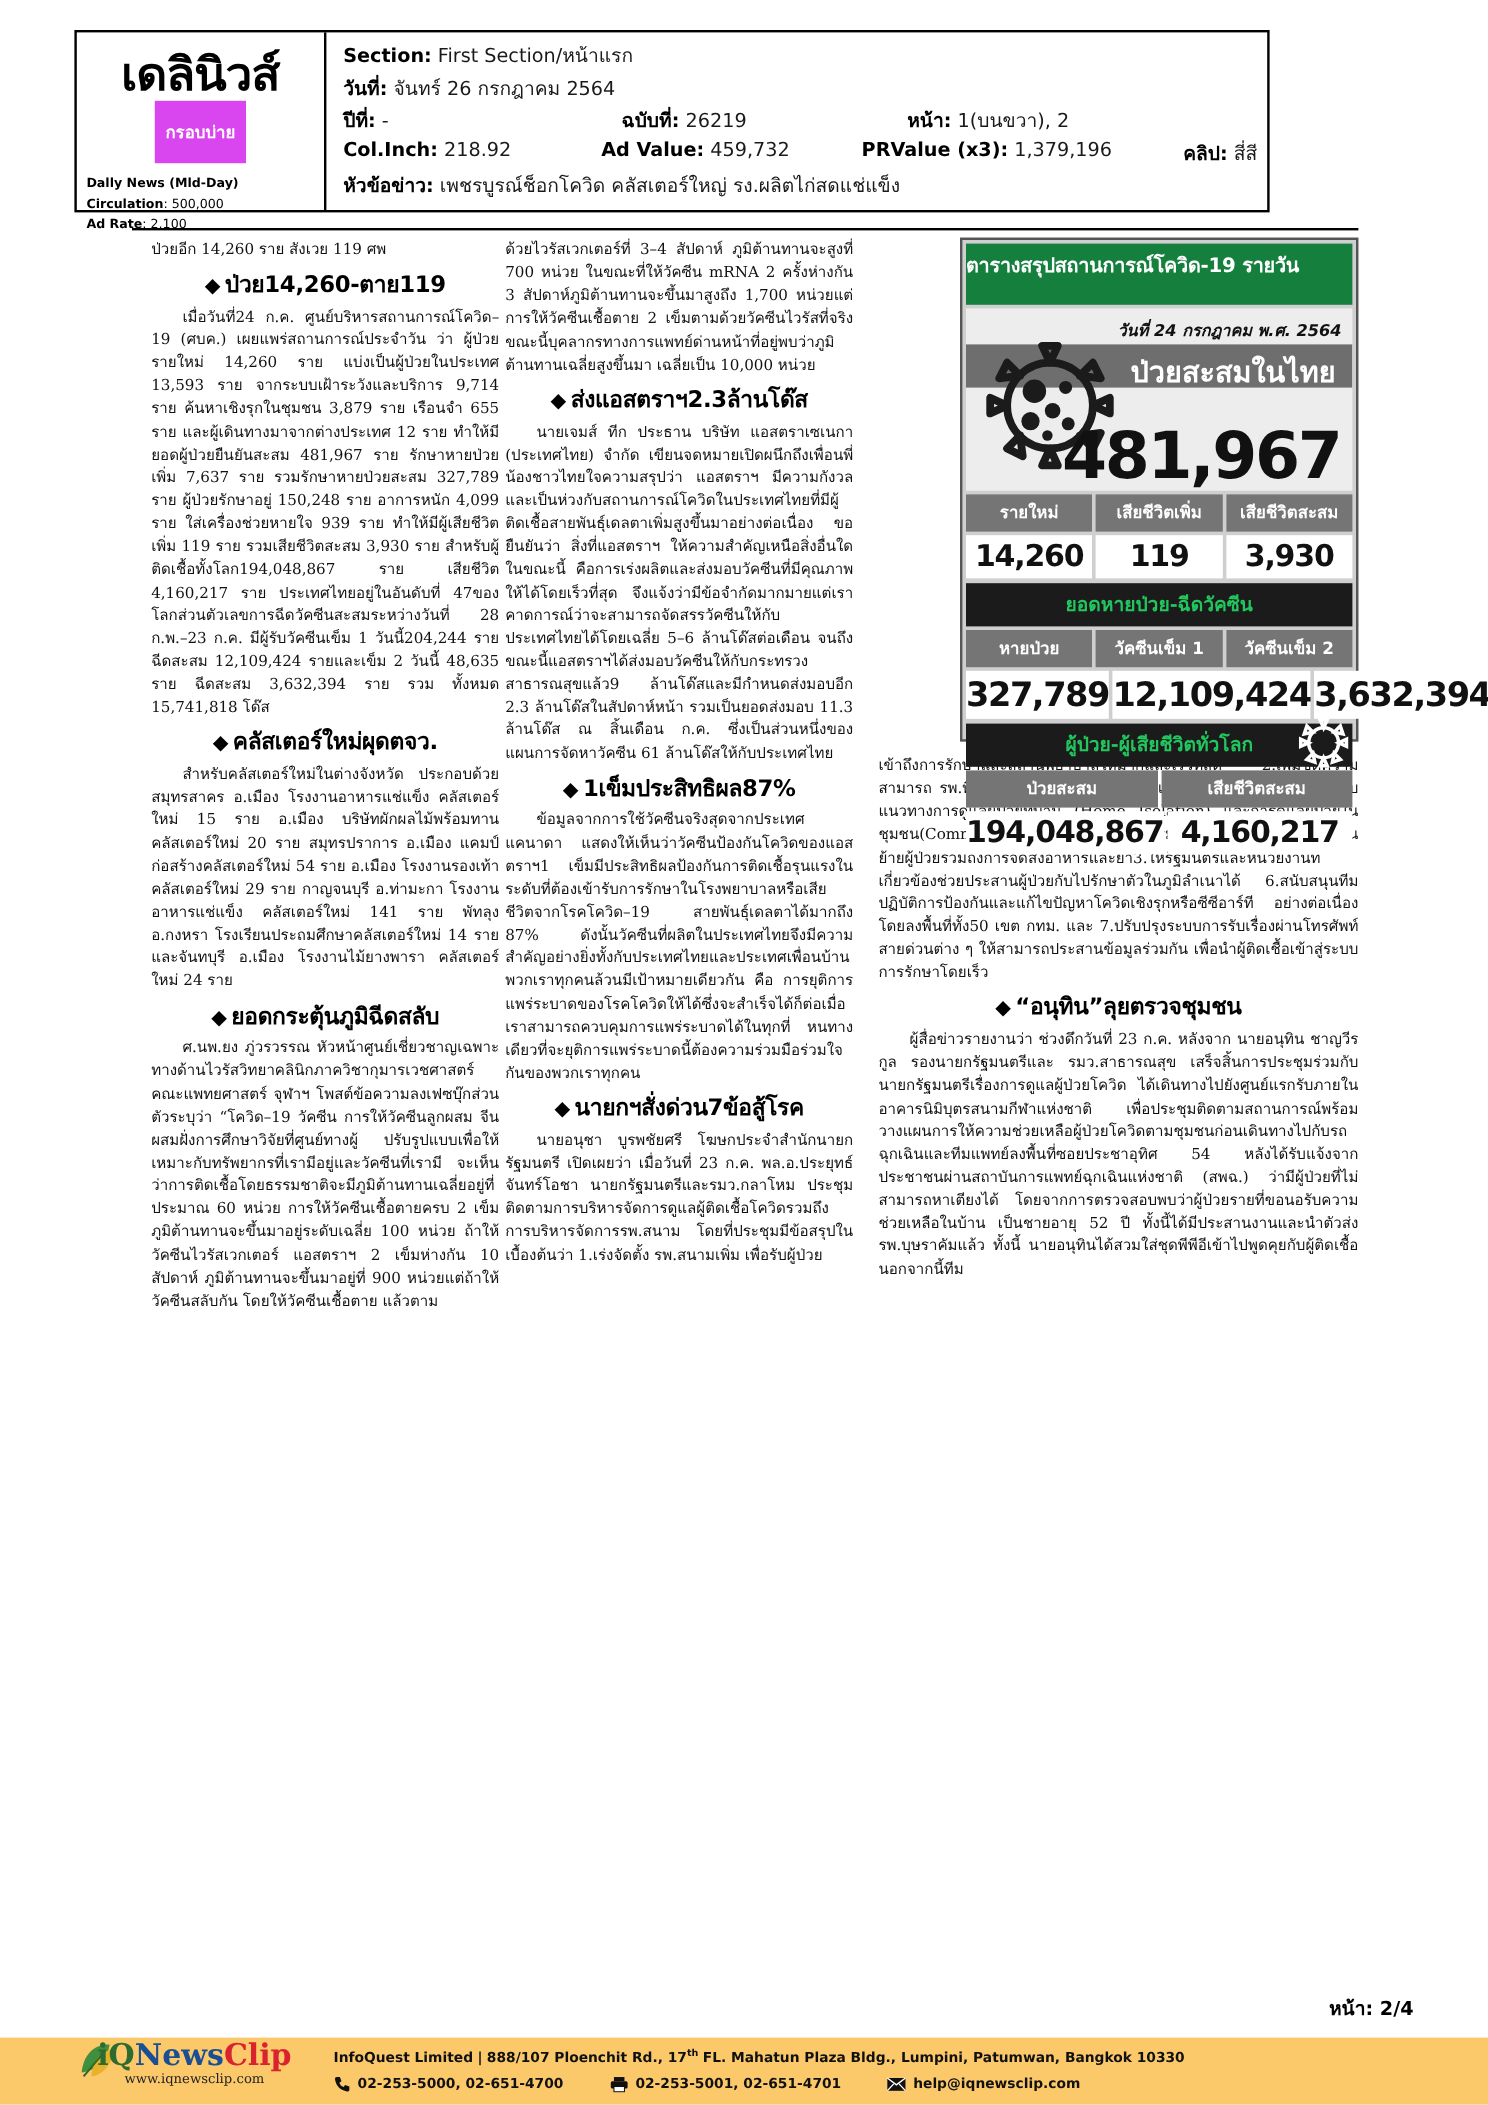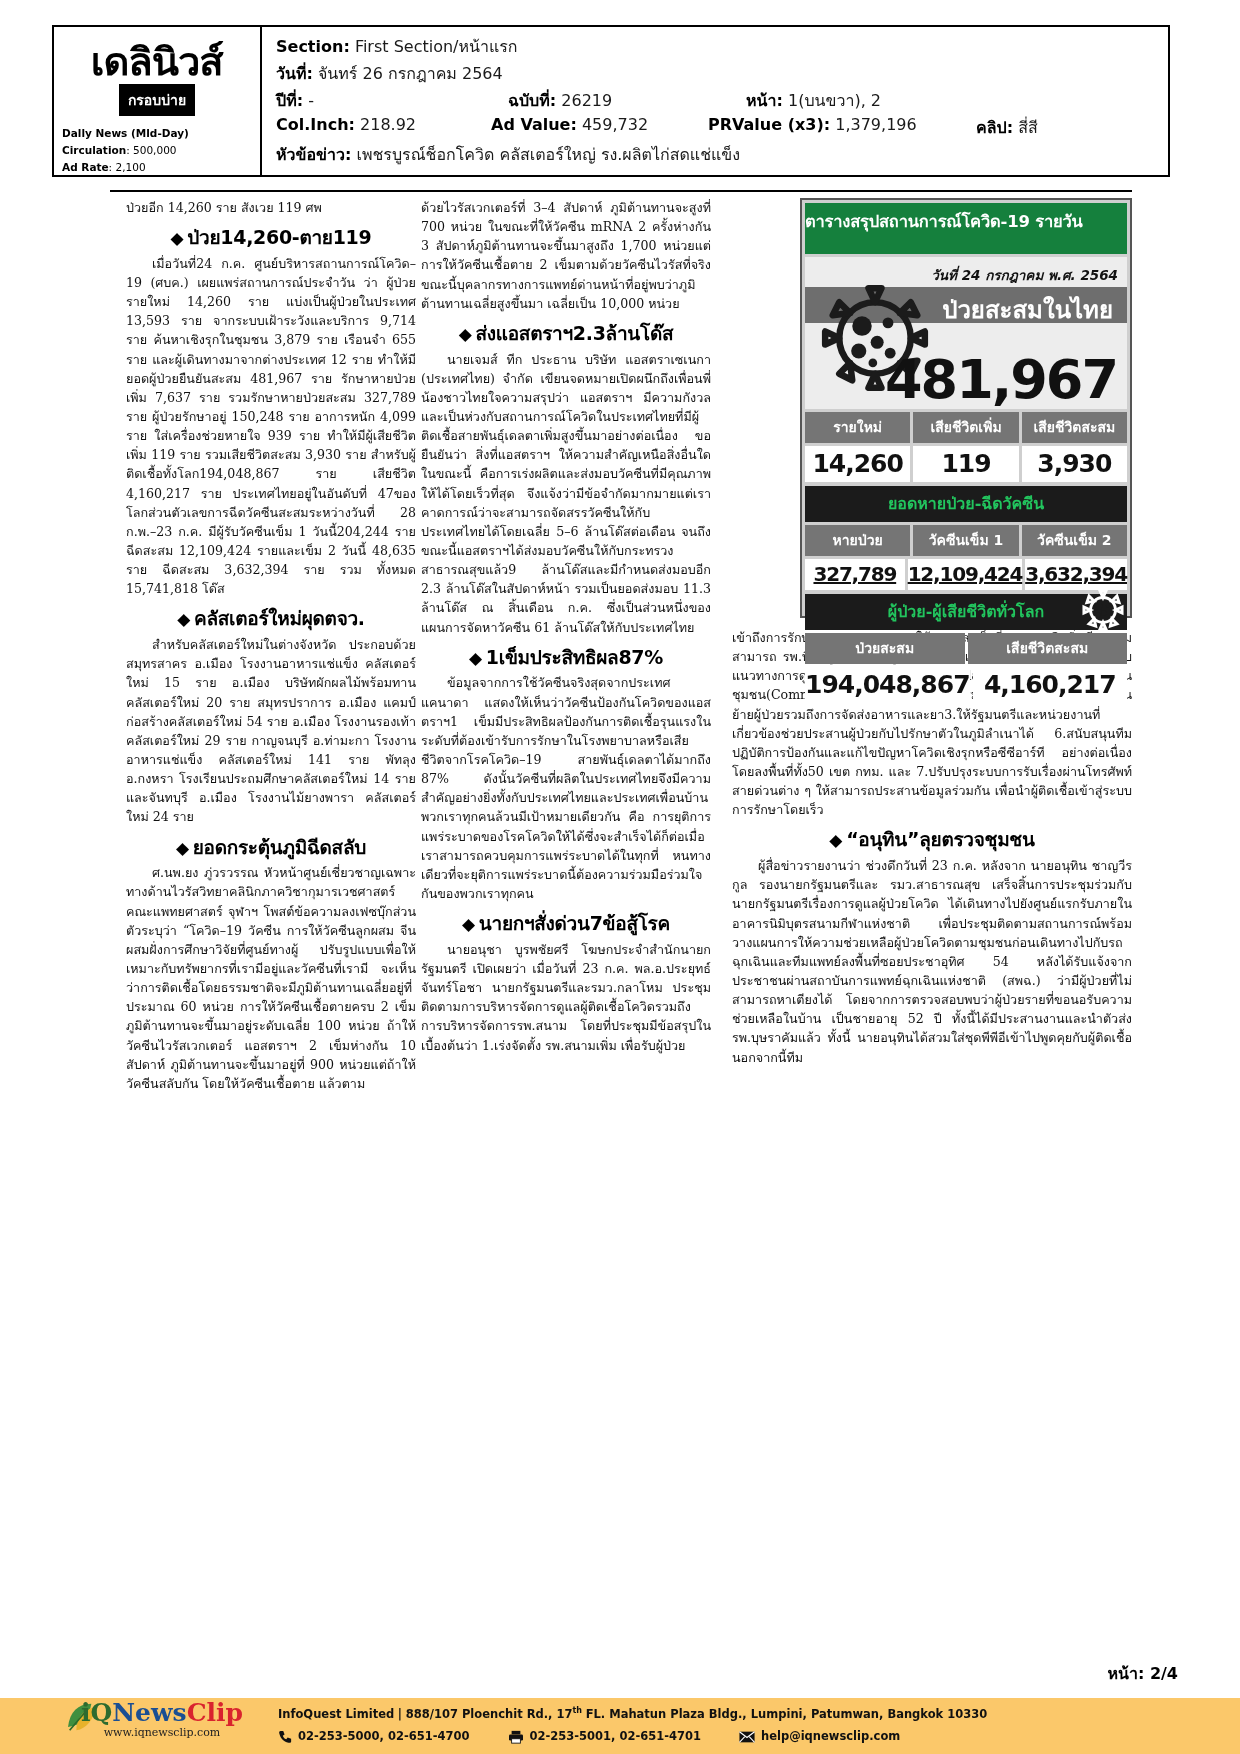--- a/index.html
+++ b/index.html
@@ -5,39 +5,39 @@
   * { box-sizing: border-box; margin: 0; padding: 0; }
   html, body {
     width: 1240px; height: 1754px;
     background: #ffffff;
     font-family: "DejaVu Sans", "Liberation Sans", sans-serif;
   }
   .page { position: relative; width: 1240px; height: 1754px; background:#fff; }
 
   
   .clip-header {
-    position: absolute; left: 52px; top: 25px;
-    width: 1118px; height: 152px;
+    position: absolute; left: 62px; top: 25px;
+    width: 996px; height: 152px;
     border: 2px solid #000;
     display: flex;
   }
   .masthead {
     width: 208px; border-right: 2px solid #000;
     padding: 6px 8px 4px 8px;
     display: flex; flex-direction: column; align-items: center;
   }
   .masthead-logo {
     font-family: "DejaVu Sans", sans-serif;
     font-weight: bold; font-size: 38px; letter-spacing: -1px;
     color: #000; line-height: 1.0; margin-top: 10px;
     transform: scaleX(1.05);
   }
   .masthead-sub {
-    background: #000000; color: #fff; font-weight: bold;
-    font-size: 14px; padding: 5px 9px; margin-top: 3px; letter-spacing: 0px; text-align: center;
+    background: #d946ef; color: #fff; font-weight: bold;
+    font-size: 14px; padding: 15px 9px; margin-top: 3px; letter-spacing: 0px; text-align: center;
   }
   .masthead-meta {
     margin-top: 9px; width: 100%; font-size: 10.5px; line-height: 1.62;
     color:#000;
   }
   .masthead-meta .k { font-weight: bold; }
   .masthead-meta .row { white-space: nowrap; }
 
   .hdr-fields {
     flex: 1; position: relative; padding: 7px 0 0 14px;
@@ -128,21 +128,21 @@
     flex: 1; background: #757575; color: #fff; text-align: center;
     font-family: "DejaVu Sans", sans-serif; font-weight: bold;
     font-size: 14px; padding: 4px 0 5px 0; white-space: nowrap;
   }
   .cv-vcell {
     flex: 1; background: #fff; color: #111; text-align: center;
     font-family: "DejaVu Sans", sans-serif; font-weight: bold;
     font-size: 25px; padding: 3px 0 4px 0; letter-spacing: -1px;
     white-space: nowrap;
   }
-  .cv-vcell.sm { font-size: 20px; letter-spacing: -1.2px; text-decoration: underline; }
+  .cv-vcell.sm { font-size: 28px; letter-spacing: -1.2px; }
   .cv-band {
     position: relative; background: #1b1b1b; color: #22c55e; text-align: center;
     font-family: "DejaVu Sans", sans-serif; font-weight: bold;
     font-size: 16px; padding: 5px 0 6px 0; margin-top: 4px; white-space: nowrap;
   }
   .cv-band .mini-virus {
     position: absolute; right: 2px; top: -6px; width: 44px; height: 44px;
   }
   .cv-vcell.wide { font-size: 25px; }
 

